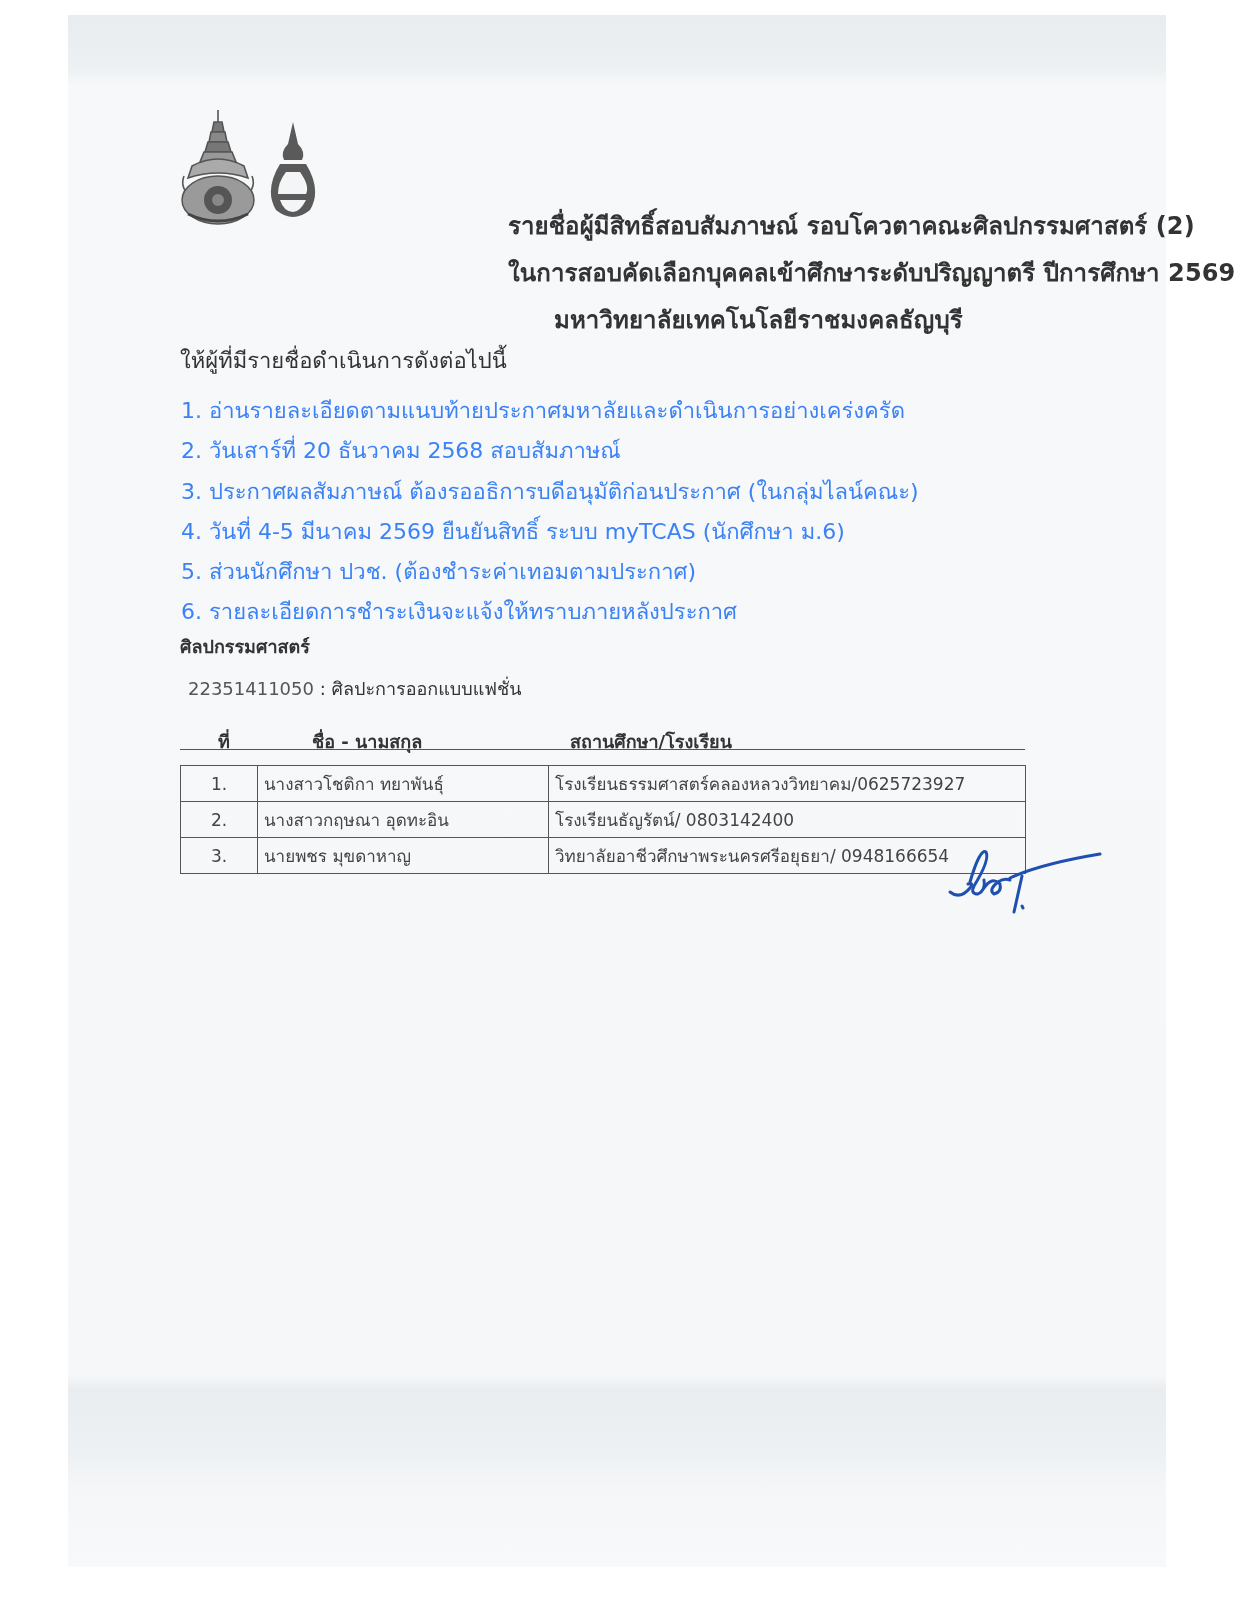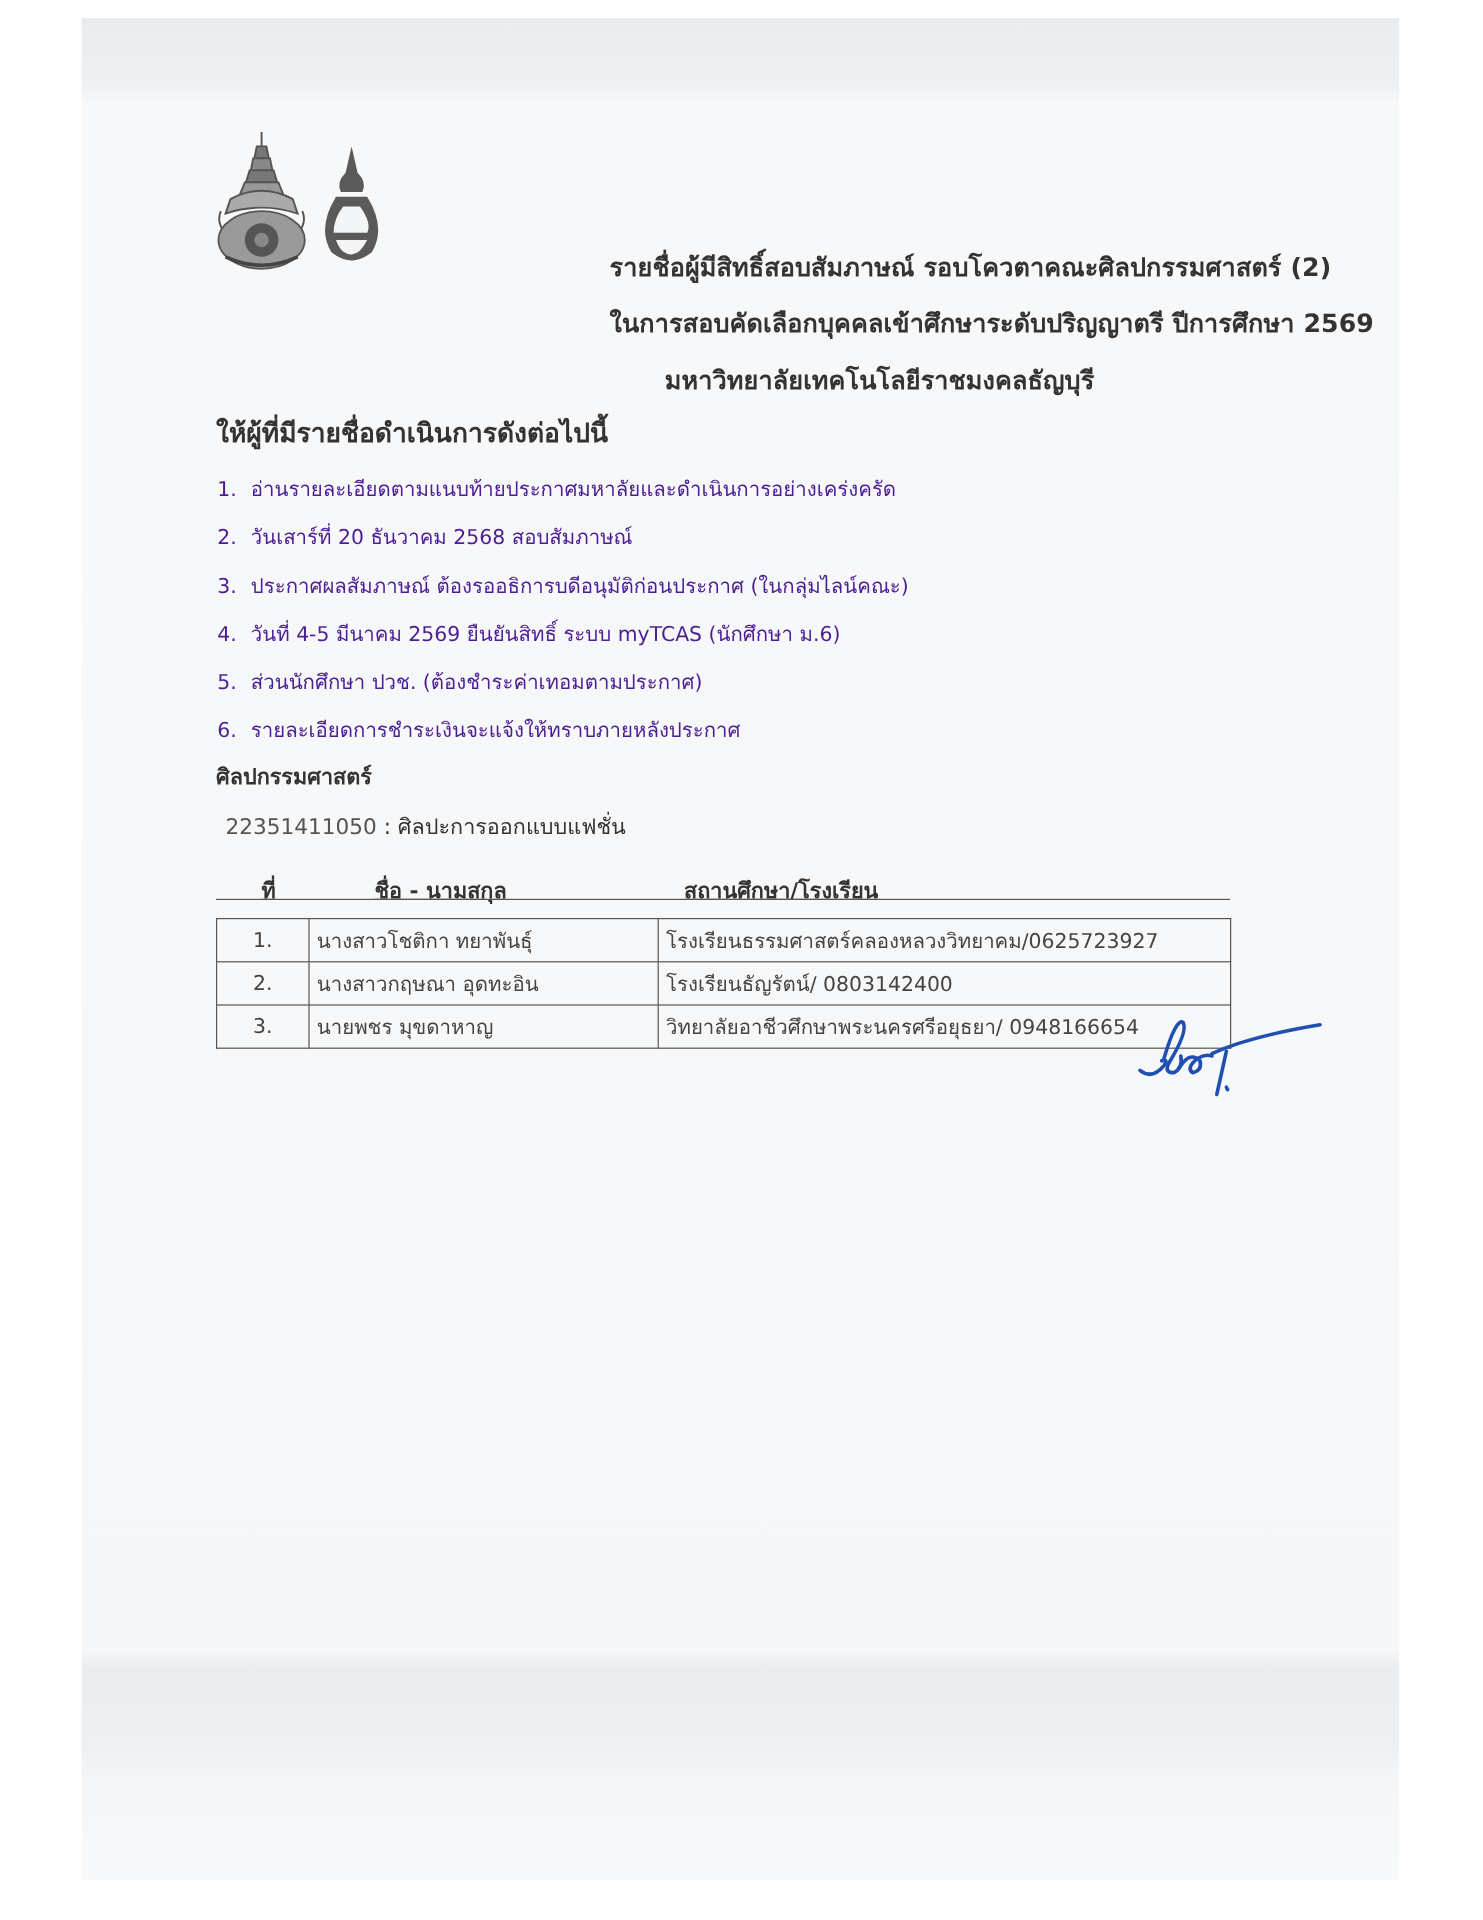--- a/index.html
+++ b/index.html
@@ -7,23 +7,23 @@
     width:1236px; height:1600px; background:#ffffff; position:relative; overflow:hidden;
     font-family:"DejaVu Sans", "Liberation Sans", sans-serif; color:#3a3a3a;
   }
   .page {
     position:absolute; left:68px; top:15px; width:1098px; height:1552px;
     background:linear-gradient(180deg,#e9ecef 0px,#eef1f3 55px,#f6f8f9 70px,#f5f7f8 1360px,#eaedf0 1375px,#eef1f3 1440px,#f4f6f8 1470px,#f7f9fa 1552px);
   }
   .abs { position:absolute; white-space:nowrap; }
   .logo1 { left:178px; top:108px; width:80px; height:118px; }
   .logo2 { left:262px; top:120px; width:62px; height:100px; }
-  .title { left:508px; font-size:21px; font-weight:bold; color:#333; letter-spacing:0.1px; }
-  .h2 { left:180px; top:343px; font-size:22px; font-weight:bold; color:#333; }
-  .step { left:181px; font-size:17px; color:#4c1d95; }
+  .title { left:508px; font-size:24px; font-weight:bold; color:#333; letter-spacing:0.1px; }
+  .h2 { left:180px; top:343px; font-size:22px; font-weight:normal; color:#333; }
+  .step { left:181px; font-size:22px; color:#3b82f6; }
   .step .num { display:inline-block; width:28px; }
   .faculty { left:180px; top:632px; font-size:18px; font-weight:bold; color:#333; }
   .program { left:188px; top:674px; font-size:18px; color:#444; }
   .program .code { color:#555; font-weight:normal; }
   .program .name { font-weight:normal; color:#333; }
   .hdr-line { left:180px; top:749px; width:845px; height:0; border-top:1.5px solid #555; }
   .th { top:727px; font-size:18px; font-weight:bold; text-decoration:underline; color:#333; }
   table.list {
     position:absolute; left:180px; top:765px; border-collapse:collapse; width:846px;
     font-size:17px; color:#444;

